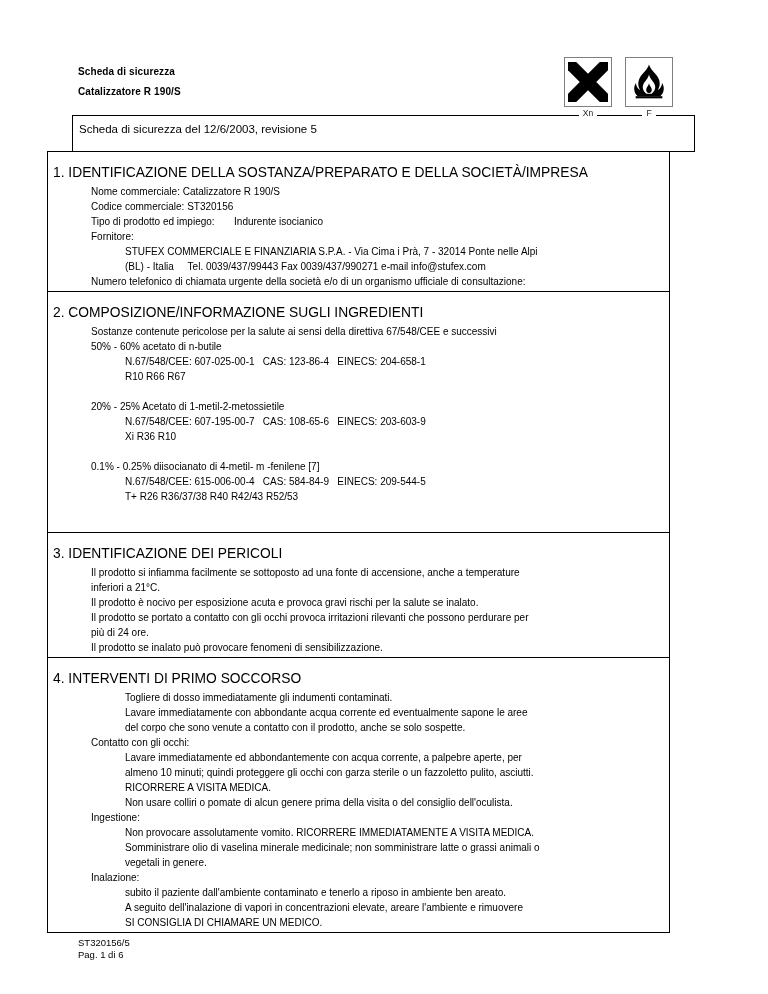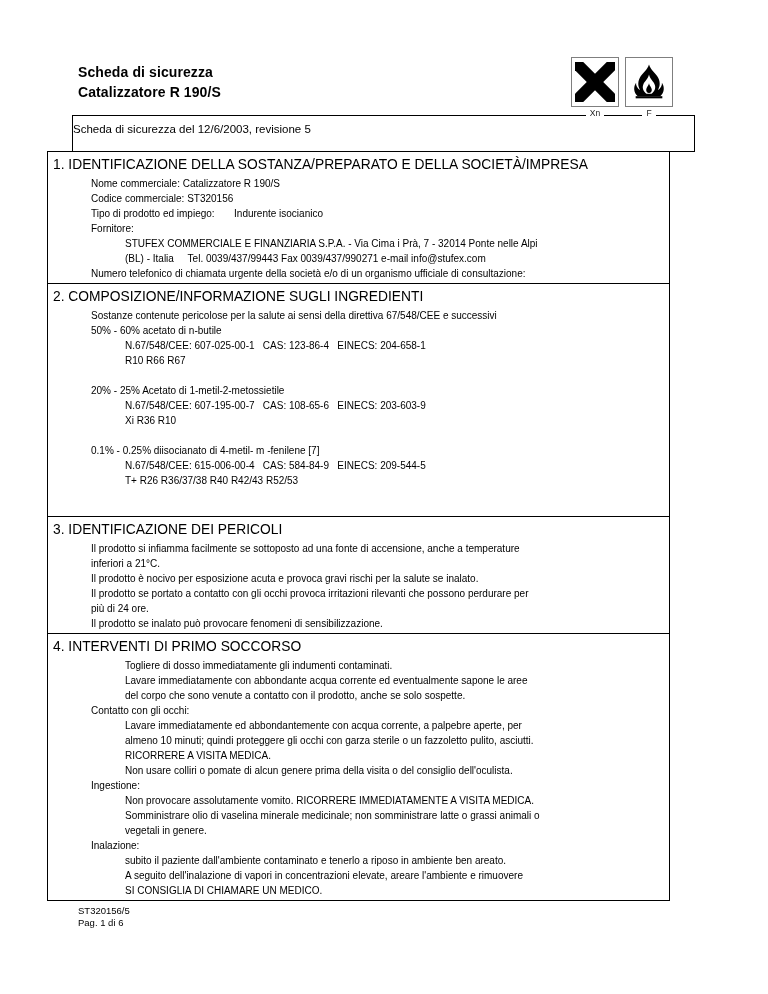--- a/index.html
+++ b/index.html
@@ -9,30 +9,30 @@
     color: #000;
     position: relative;
   }
   .page { position: relative; width: 768px; height: 994px; background: #fff; }
 
   
   .doc-title {
     padding-top: 62px;
     margin-left: 78px;
     font-weight: bold;
-    font-size: 14px;
+    font-size: 10px;
     line-height: 20px;
     letter-spacing: 0.1px;
   }
   .symbols {
     position: absolute;
     top: 57px;
     right: 95px;
     display: flex;
-    gap: 6px;
+    gap: 13px;
     z-index: 3;
   }
   .symbol { display: flex; flex-direction: column; align-items: center; }
   .symbol-box {
     width: 46px; height: 48px;
     border: 1px solid #7f7f7f;
     background: #fff;
     display: flex; align-items: center; justify-content: center;
   }
   .symbol-box svg { width: 40px; height: 40px; display: block; }
@@ -50,25 +50,25 @@
     box-sizing: border-box;
     margin-left: 72px;
     width: 623px;
     border: 1px solid #000;
     background: #fff;
     position: relative;
   }
   .date-box {
     margin-top: 13px;
     height: 37px;
-    padding: 6px 0 0 0;
+    padding: 6px 0 0 6px;
     font-size: 11.5px;
     line-height: 14px;
   }
-  section.box { margin-top: -1px; padding: 4px 0 2px 0; margin-left: 47px; }
+  section.box { margin-top: -1px; padding: 12px 0 2px 0; margin-left: 47px; }
   .sec-title {
     font-size: 13.8px;
     line-height: 18px;
     padding-left: 5px;
     margin-bottom: 2px;
     white-space: pre-wrap;
   }
   .line {
     font-size: 10px;
     line-height: 15px;

